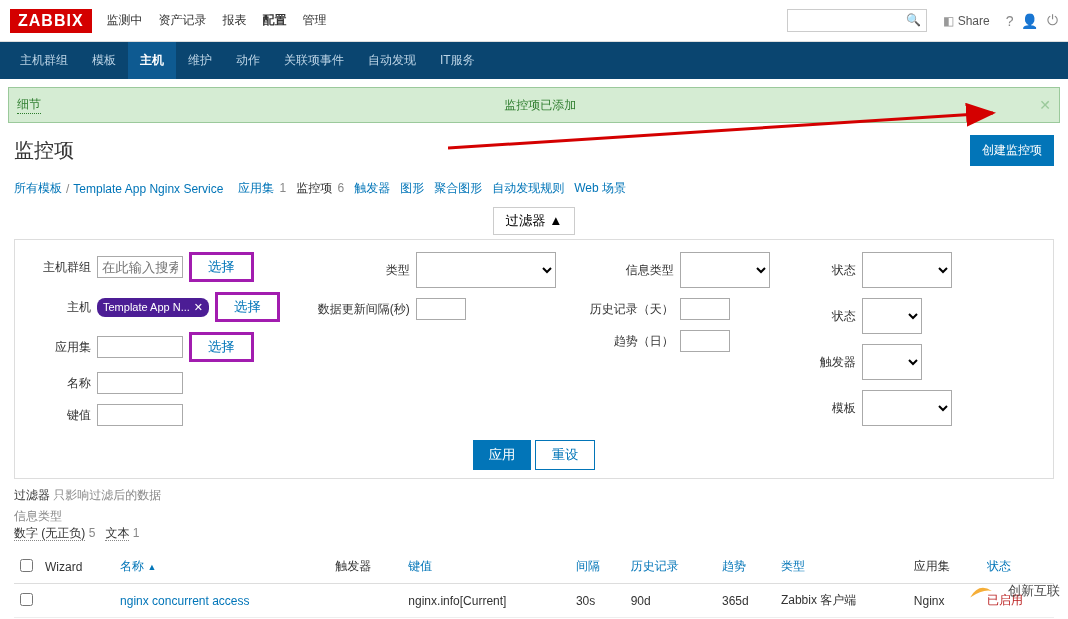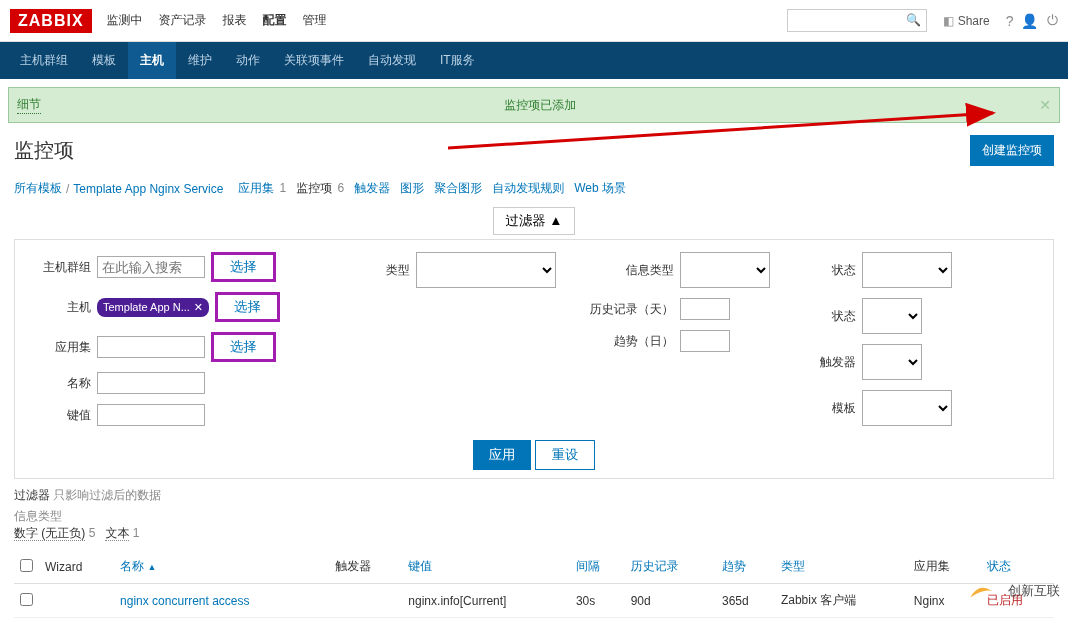--- a/index.html
+++ b/index.html
@@ -30,21 +30,21 @@
 .bc-sep { color: #888; }
 .bc-active { color: #333; }
 .bc-count { color: #888; margin-left: 2px; }
 .filter-toggle { text-align: center; margin: 4px 0; }
 .filter-toggle-btn { border: 1px solid #ccc; background: #fff; padding: 4px 12px; cursor: pointer; font-family: inherit; }
 .filter-panel { border: 1px solid #ddd; margin: 0 14px; padding: 12px 20px 8px; }
 .filter-grid { display: flex; gap: 30px; }
 .filter-col { display: flex; flex-direction: column; gap: 10px; }
 .filter-row { display: flex; align-items: center; gap: 6px; }
 .filter-label { text-align: right; min-width: 56px; color: #333; }
-.filter-input { border: 1px solid #aaa; padding: 3px 4px; width: 108px; height: 22px; }
+.filter-input { border: 1px solid #aaa; padding: 3px 4px; width: 86px; height: 22px; }
 .filter-sel { border: 1px solid #aaa; padding: 17px 4px; height: 22px; background: #fff; }
 .filter-btn { border: 3px solid #a21caf; color: #0275b8; background: #fff; padding: 3px 16px; cursor: pointer; font-family: inherit; }
 .badge { background: #4c1d95; color: #fff; padding: 3px 6px; border-radius: 8px; font-size: 11px; display: inline-flex; align-items: center; gap: 4px; }
 .badge-x { cursor: pointer; }
 .filter-actions { text-align: center; margin-top: 14px; }
 .btn-primary { background: #0275b8; color: #fff; border: none; padding: 6px 16px; cursor: pointer; font-family: inherit; }
 .btn-sec { background: #fff; border: 1px solid #0275b8; color: #0275b8; padding: 5px 16px; cursor: pointer; font-family: inherit; }
 .filter-note { padding: 8px 14px 2px; color: #888; }
 .filter-note-lbl { color: #333; }
 .info-types { padding: 2px 14px 8px; color: #888; }
@@ -158,20 +158,24 @@
       <div class="filter-row">
           <span class="filter-label">键值</span>
           <input class="filter-input" style="">
         </div>
     </div>
     <div class="filter-col">
       <div class="filter-row">
           <span class="filter-label" style="min-width:100px;">类型</span>
           <select class="filter-sel" style="width:140px;"><option>所有</option></select>
         </div>
+      <div class="filter-row">
+          <span class="filter-label" style="min-width:100px;">数据更新间隔(秒)</span>
+          <input class="filter-input" style="width: 50px;">
+        </div>
     </div>
     <div class="filter-col">
       <div class="filter-row">
           <span class="filter-label" style="min-width:88px;">信息类型</span>
           <select class="filter-sel" style="width:90px;"><option>所有</option></select>
         </div>
       <div class="filter-row">
           <span class="filter-label" style="min-width:88px;">历史记录（天）</span>
           <input class="filter-input" style="width: 50px;">
         </div>

